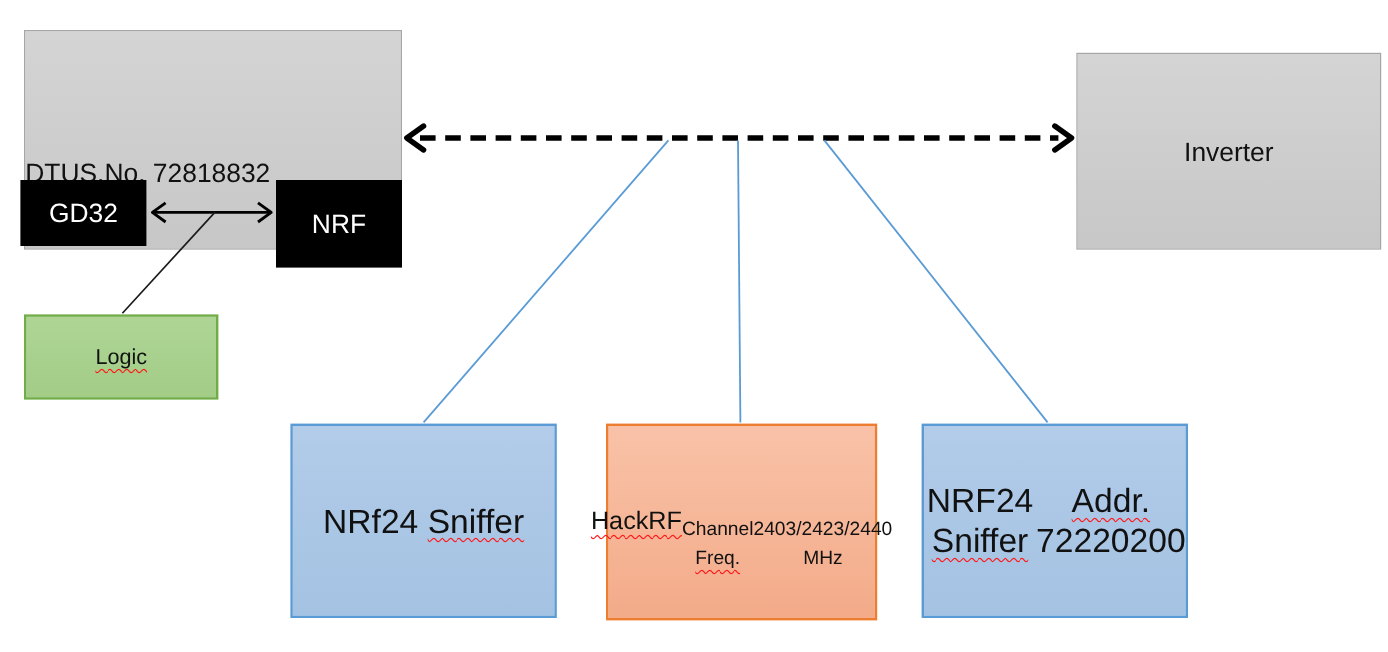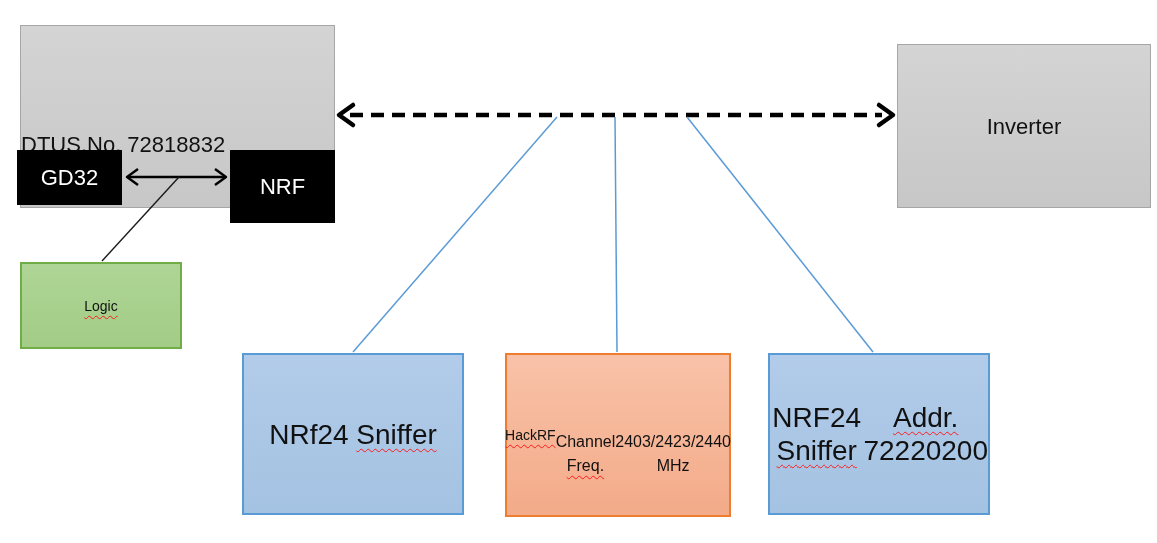--- a/index.html
+++ b/index.html
@@ -23,39 +23,39 @@
   
   .chip{
     background:#000000;color:#ffffff;
     font-size:22px;
     text-align:right;
   }
   #gd32-box{left:17px;top:150px;width:105px;height:55px;}
   #nrf-box{left:230px;top:150px;width:105px;height:73px;}
   
   #logic-box{
-    left:20px;top:262px;width:162px;height:87px;
+    left:20px;top:262px;width:162px;height:71px;
     background:linear-gradient(#aed595,#a3cc87);
     border:2px solid #70ad47;
-    font-size:14px;
+    font-size:18px;
   }
   
   .blue{
     background:linear-gradient(#b2cce9,#a4c2e2);
     border:2px solid #5b9bd5;
     font-size:28px;line-height:33px;text-align:center;
   }
   #sniffer-left-box{left:242px;top:353px;width:222px;height:162px;}
   #sniffer-right-box{left:768px;top:353px;width:222px;height:162px;}
   #hackrf-box{
     left:505px;top:353px;width:226px;height:164px;
     background:linear-gradient(#f9c2a8,#f3ab89);
     border:2px solid #ed7d31;
   }
-  #hackrf-box .t1{font-size:14px;line-height:30px;}
+  #hackrf-box .t1{font-size:21px;line-height:30px;}
   #hackrf-box .t2{font-size:16px;line-height:24px;margin-top:38px;}
   
   .sq{
     text-decoration-line:underline;
     text-decoration-style:wavy;
     text-decoration-color:#ff1a1a;
     text-decoration-thickness:1px;
     text-underline-offset:4px;
   }
   #wires{position:absolute;left:0;top:0;width:1157px;height:543px;pointer-events:none;}

